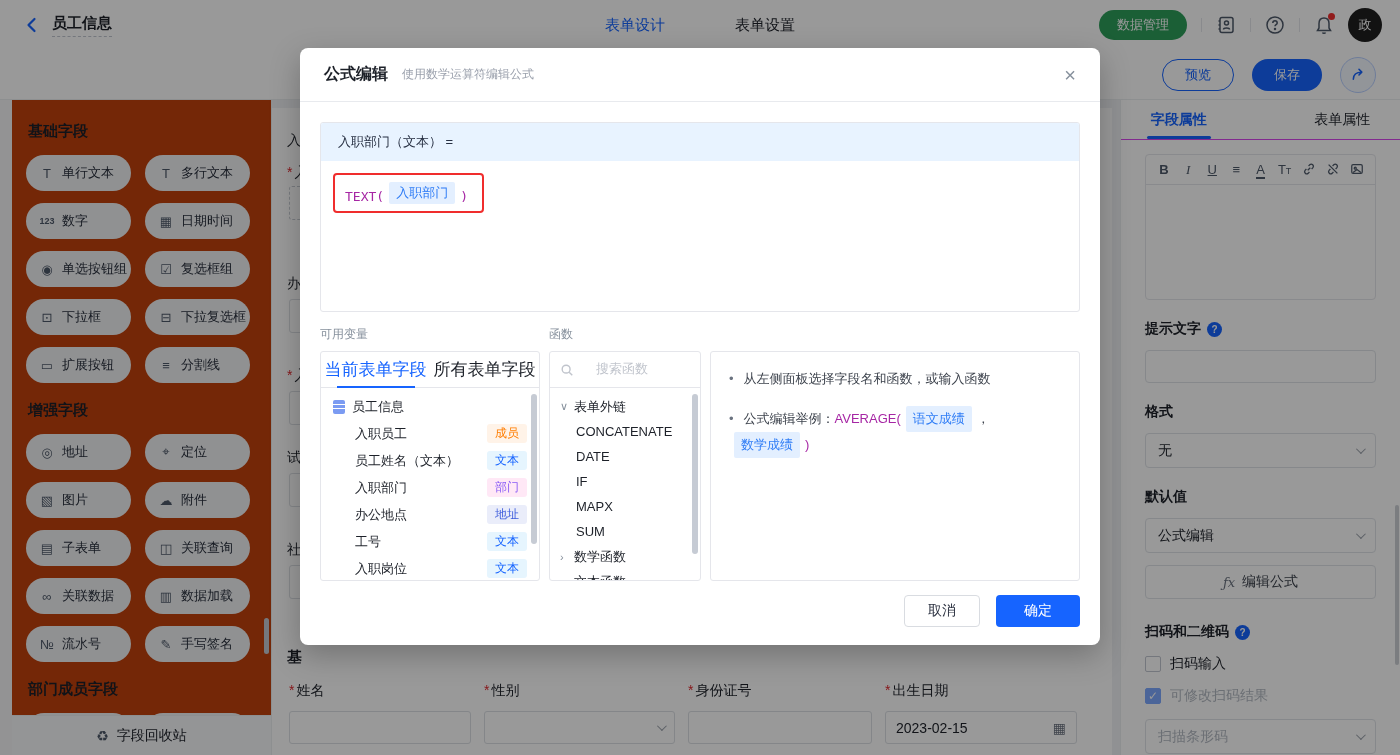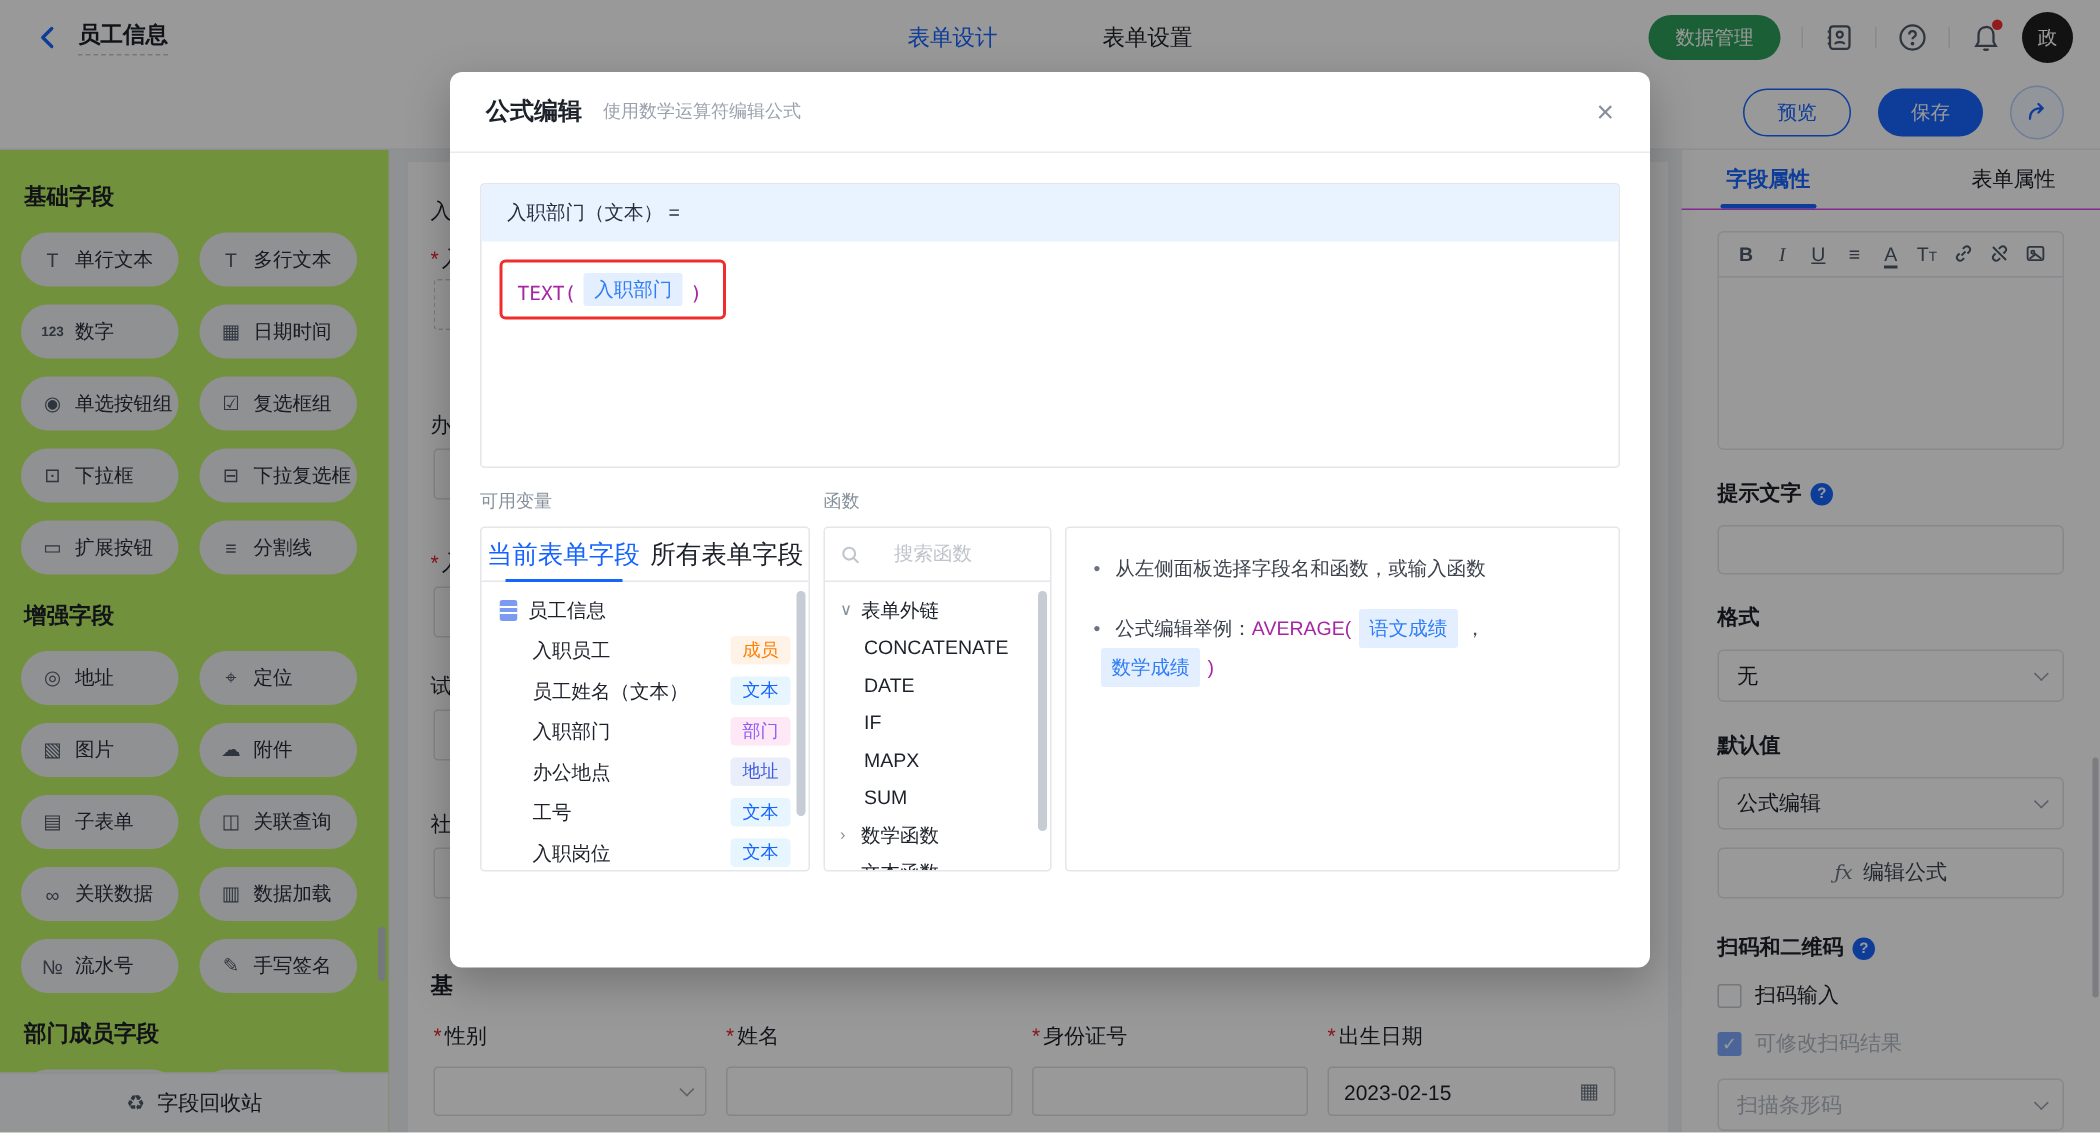--- a/index.html
+++ b/index.html
@@ -26,21 +26,21 @@
   .toolbar { position:absolute; left:0; top:50px; width:1400px; height:50px; background:#fff; border-bottom:1px solid #eceef1; display:flex; align-items:center; z-index:1; }
   .tl-links { display:flex; align-items:center; gap:44px; padding-left:60px; }
   .tl-link { display:flex; align-items:center; gap:7px; color:#1664ff; font-size:14px; cursor:pointer; }
   .tl-link svg { width:15px; height:15px; }
   .tl-right { position:absolute; right:24px; display:flex; align-items:center; gap:18px; }
   .btn-outline { height:32px; padding:0 22px; border-radius:16px; border:1px solid #1664ff; color:#1664ff; background:#fff; font-size:13px; display:flex; align-items:center; cursor:pointer; }
   .btn-solid { height:32px; padding:0 22px; border-radius:16px; background:#1664ff; color:#fff; font-size:13px; display:flex; align-items:center; cursor:pointer; }
   .share-btn { width:36px; height:36px; border-radius:50%; border:1px solid #b8d0ff; background:#f4f8ff; color:#1664ff; display:flex; align-items:center; justify-content:center; cursor:pointer; }
 
   
-  .sidebar { position:absolute; left:0; top:100px; width:260px; height:655px; background:#bef264; border-right:1px solid #eceef1; padding:4px 12px 0 14px; overflow:hidden; z-index:1; }
+  .sidebar { position:absolute; left:12px; top:100px; width:260px; height:655px; background:#c2410c; border-right:1px solid #eceef1; padding:4px 12px 0 14px; overflow:hidden; z-index:1; }
   .sb-title { font-size:15px; font-weight:bold; margin:18px 0 14px 2px; }
   .sb-grid { display:grid; grid-template-columns:105px 105px; gap:12px 14px; }
   .fbtn { height:36px; border-radius:18px; background:#f1f2f4; display:flex; align-items:center; padding-left:13px; gap:7px; font-size:13px; color:#272e3b; cursor:pointer; white-space:nowrap; }
   .fi { font-size:13px; color:#4e5969; width:16px; text-align:center; flex:none; font-style:normal; }
   .fi.num { font-size:9px; font-weight:bold; letter-spacing:0; }
   .icon-person { position:relative; width:14px; height:13px; flex:none; }
   .icon-person::before { content:""; position:absolute; left:4px; top:0; width:6px; height:6px; border:1.4px solid #4e5969; border-radius:50%; }
   .icon-person::after { content:""; position:absolute; left:2px; bottom:0; width:10px; height:5px; border:1.4px solid #4e5969; border-bottom:none; border-radius:5px 5px 0 0; }
   .icon-person.multi::before { box-shadow:4px 1px 0 -0.5px #4e5969; }
   .recycle-bar { position:absolute; left:0; bottom:0; width:259px; height:40px; background:#f7f8fa; border-top:1px solid #eceef1; display:flex; align-items:center; justify-content:center; gap:8px; font-size:14px; cursor:pointer; }
@@ -315,29 +315,29 @@
       <div class="cv-label req" style="top:259px">入</div>
       <div class="cv-input" style="top:283px"></div>
       <div class="cv-label" style="top:341px">试</div>
       <div class="cv-input" style="top:365px"></div>
       <div class="cv-label" style="top:433px">社</div>
       <div class="cv-input" style="top:457px"></div>
       <div class="cv-section" style="top:540px">基</div>
 
       <div class="cv-row">
         <div class="cv-cell">
+          <div class="lab req">姓名</div>
+          <div class="cv-box"></div>
+        </div>
+        <div class="cv-cell">
           <div class="lab req">性别</div>
           <div class="cv-box">
               <span></span>
               <span class="chev"></span>
             </div>
-        </div>
-        <div class="cv-cell">
-          <div class="lab req">姓名</div>
-          <div class="cv-box"></div>
         </div>
         <div class="cv-cell">
           <div class="lab req">身份证号</div>
           <div class="cv-box"></div>
         </div>
         <div class="cv-cell">
           <div class="lab req">出生日期</div>
           <div class="cv-box">
               <span>2023-02-15</span>
               <span class="cal-ic">▦</span>
@@ -530,15 +530,19 @@
               <span class="chip">语文成绩</span>
               <span>，</span>
               <span class="chip">数学成绩</span>
               <span class="code" style="font-family:inherit">)</span>
             </div>
           </div>
         </div>
       </div>
     </div>
 
+    <div class="md-foot">
+      <span class="m-btn m-cancel">取消</span>
+      <span class="m-btn m-ok">确定</span>
+    </div>
   </div>
 
 </div>
 
 </body></html>

